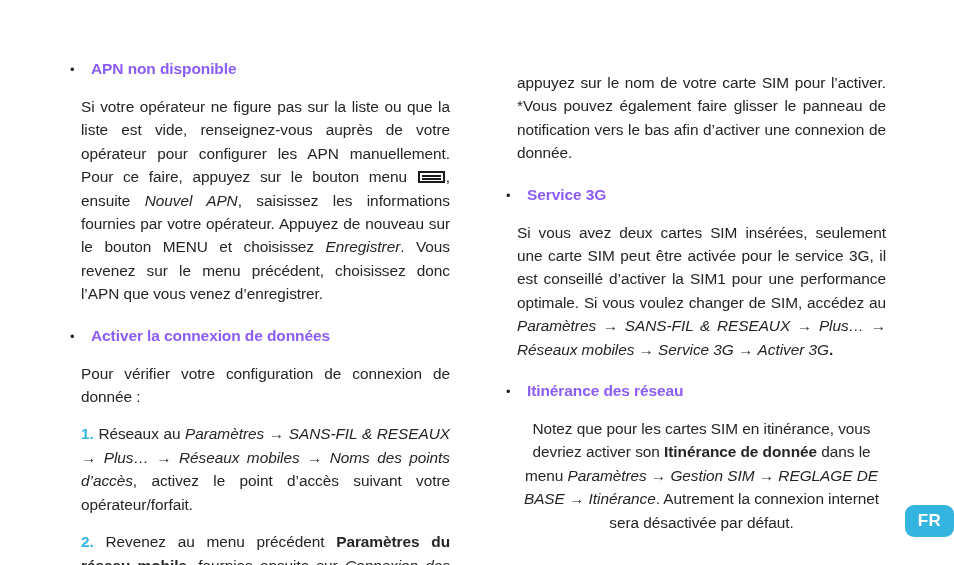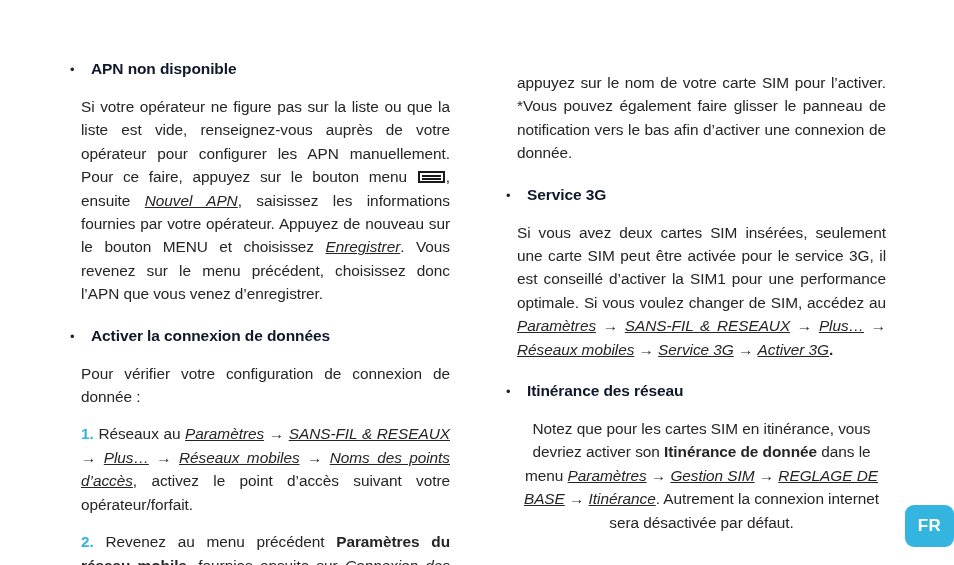--- a/index.html
+++ b/index.html
@@ -48,42 +48,41 @@
     flex: 0 0 24px;
     color: #231f20;
     font-size: 13px;
     line-height: 23px;
     text-align: left;
     padding-left: 3px;
     box-sizing: border-box;
   }
   .bullet::before { content: "\2022"; }
   .heading {
-    color: #0f172a;
+    color: #8b5cf6;
     font-size: 15.5px;
     font-weight: 700;
     line-height: 23px;
     letter-spacing: -0.1px;
   }
 
   .para {
     color: #272425;
     font-size: 15.4px;
     line-height: 23.4px;
     text-align: justify;
     letter-spacing: -0.05px;
     margin: 14px;
     -webkit-hyphens: none;
     hyphens: none;
   }
   .para.last-natural { text-align: center; }
 
   .para i, .para em {
     font-style: italic;
-    text-decoration: underline;
   }
   .para b, .para strong {
     font-weight: 700;
   }
   .num {
     color: #33b5e0;
     font-weight: 700;
   }
   .arrow { font-style: normal; }
 
@@ -109,21 +108,21 @@
     background: #1a1a1a;
   }
   .menu-glyph::before { top: 1.5px; }
   .menu-glyph::after  { bottom: 1.5px; }
 
   .lang-badge {
     position: absolute;
     right: 0;
     top: 505px;
     width: 49px;
-    height: 42px;
+    height: 32px;
     background: #33b5e0;
     border-top-left-radius: 9px;
     border-bottom-left-radius: 9px;
     border-top-right-radius: 9px;
     border-bottom-right-radius: 9px;
     color: #ffffff;
     font-size: 17px;
     font-weight: 700;
     letter-spacing: 0.5px;
     display: flex;

